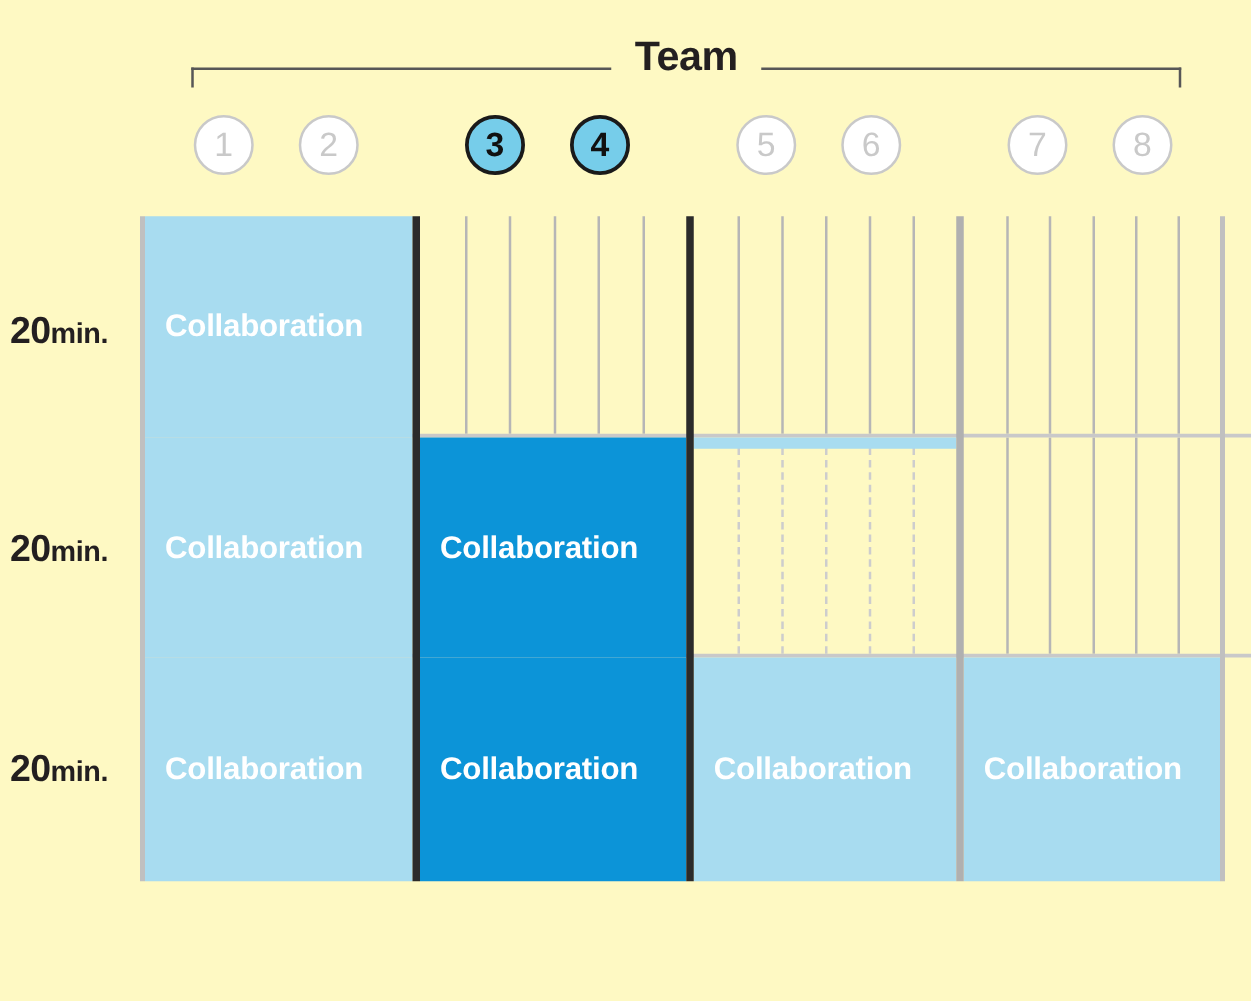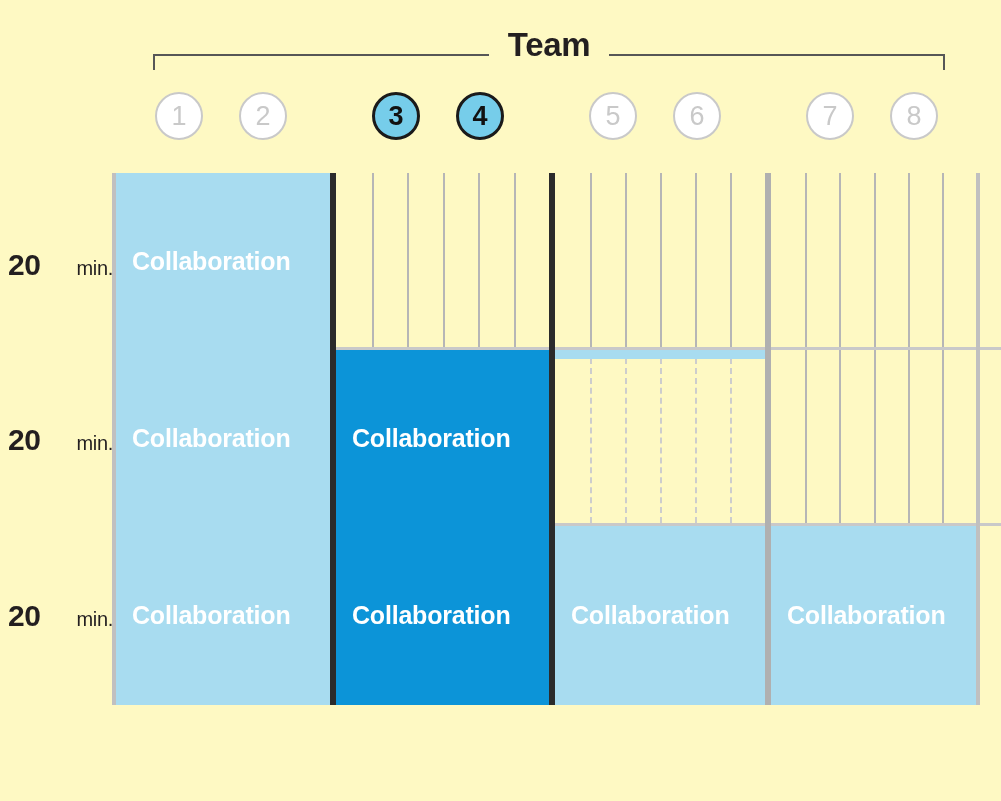--- a/index.html
+++ b/index.html
@@ -98,24 +98,23 @@
     text-align: left;
     color: #231f20;
     white-space: nowrap;
   }
   .time-label .num {
     font-size: 30px;
     font-weight: 700;
     letter-spacing: -0.5px;
   }
   .time-label .unit {
-    font-size: 20px;
-    font-weight: 400;
+    font-size: 23px;
+    font-weight: 700;
     letter-spacing: -0.3px;
-    margin-left: 36px;
   }
 
   
   .grid {
     position: absolute;
     left: 112px;
     top: 173px;
     width: 984px;
     height: 532px;
   }

